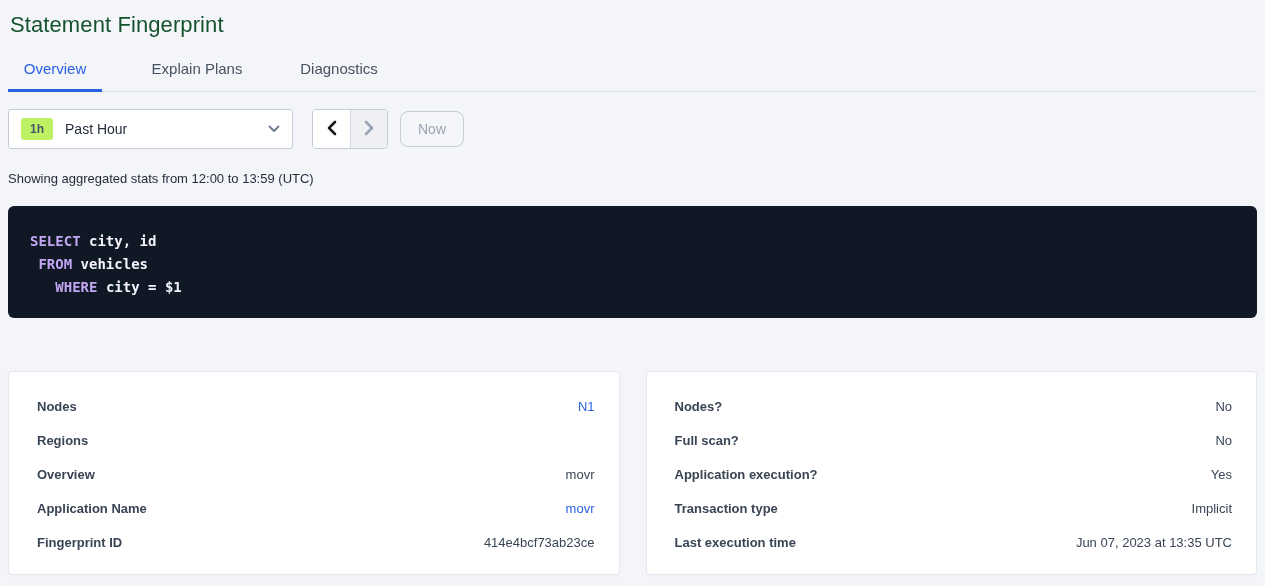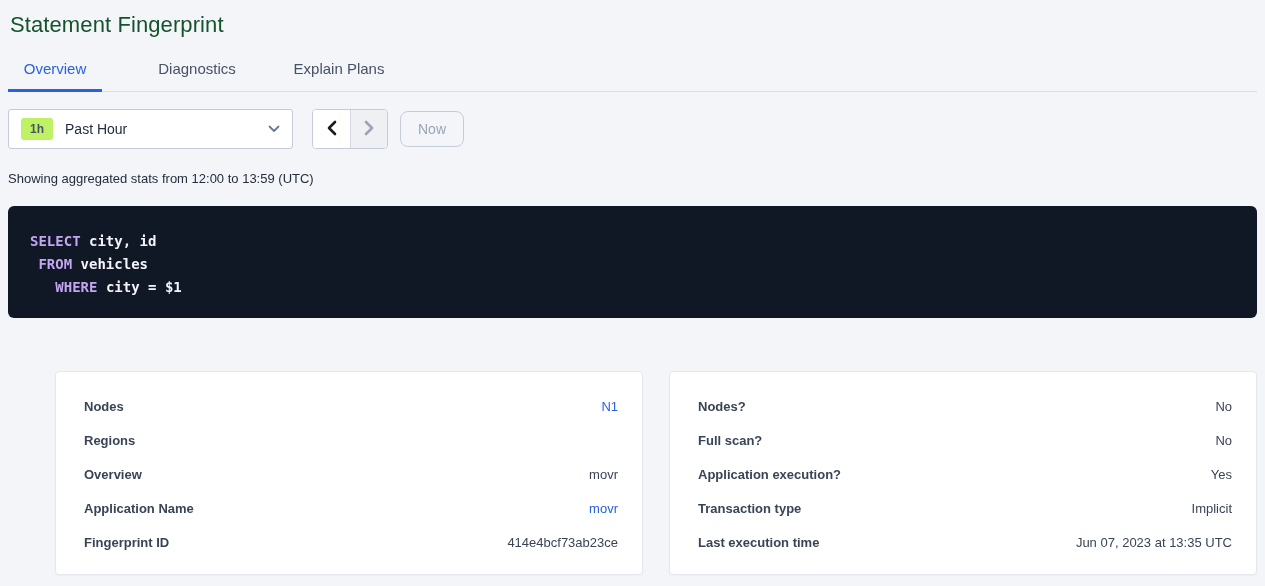--- a/index.html
+++ b/index.html
@@ -111,21 +111,21 @@
     font-family: "DejaVu Sans Mono", "Liberation Mono", monospace;
     font-size: 14px;
     font-weight: 700;
     line-height: 23px;
     color: #f5f3fb;
     white-space: pre;
   }
   .sql-line .kw { color: var(--sql-keyword, #c3a6f1); }
 
   
-  .cards { display: flex; gap: 26px; margin-top: 53px; margin-left: 47px; }
+  .cards { display: flex; gap: 26px; margin-top: 53px; }
   .card {
     flex: 1;
     background: #fff;
     border: 1px solid #e4e7ee;
     border-radius: 4px;
     box-shadow: 0 1px 2px rgba(30,40,60,.03);
     padding: 17px 24px 17px 28px;
     height: 204px;
   }
   .card-row {
@@ -140,22 +140,22 @@
 </style>
 </head>
 <body>
 
 <div class="page">
 
   <h1 class="page-title">Statement Fingerprint</h1>
 
   <nav class="tabs">
     <div class="tab active">Overview</div>
+    <div class="tab">Explain Plans</div>
     <div class="tab">Diagnostics</div>
-    <div class="tab">Explain Plans</div>
   </nav>
 
   <div class="toolbar">
     <div class="time-picker">
       <span class="interval-badge">1h</span>
       <span class="interval-label">Past Hour</span>
       <span class="chev-down">
         <svg width="12" height="8" viewBox="0 0 12 8">
             <path d="M1.5 1.5 L6 6 L10.5 1.5" fill="none" stroke="#6b7a90" stroke-width="1.8" stroke-linecap="round" stroke-linejoin="round"></path>
           </svg>

